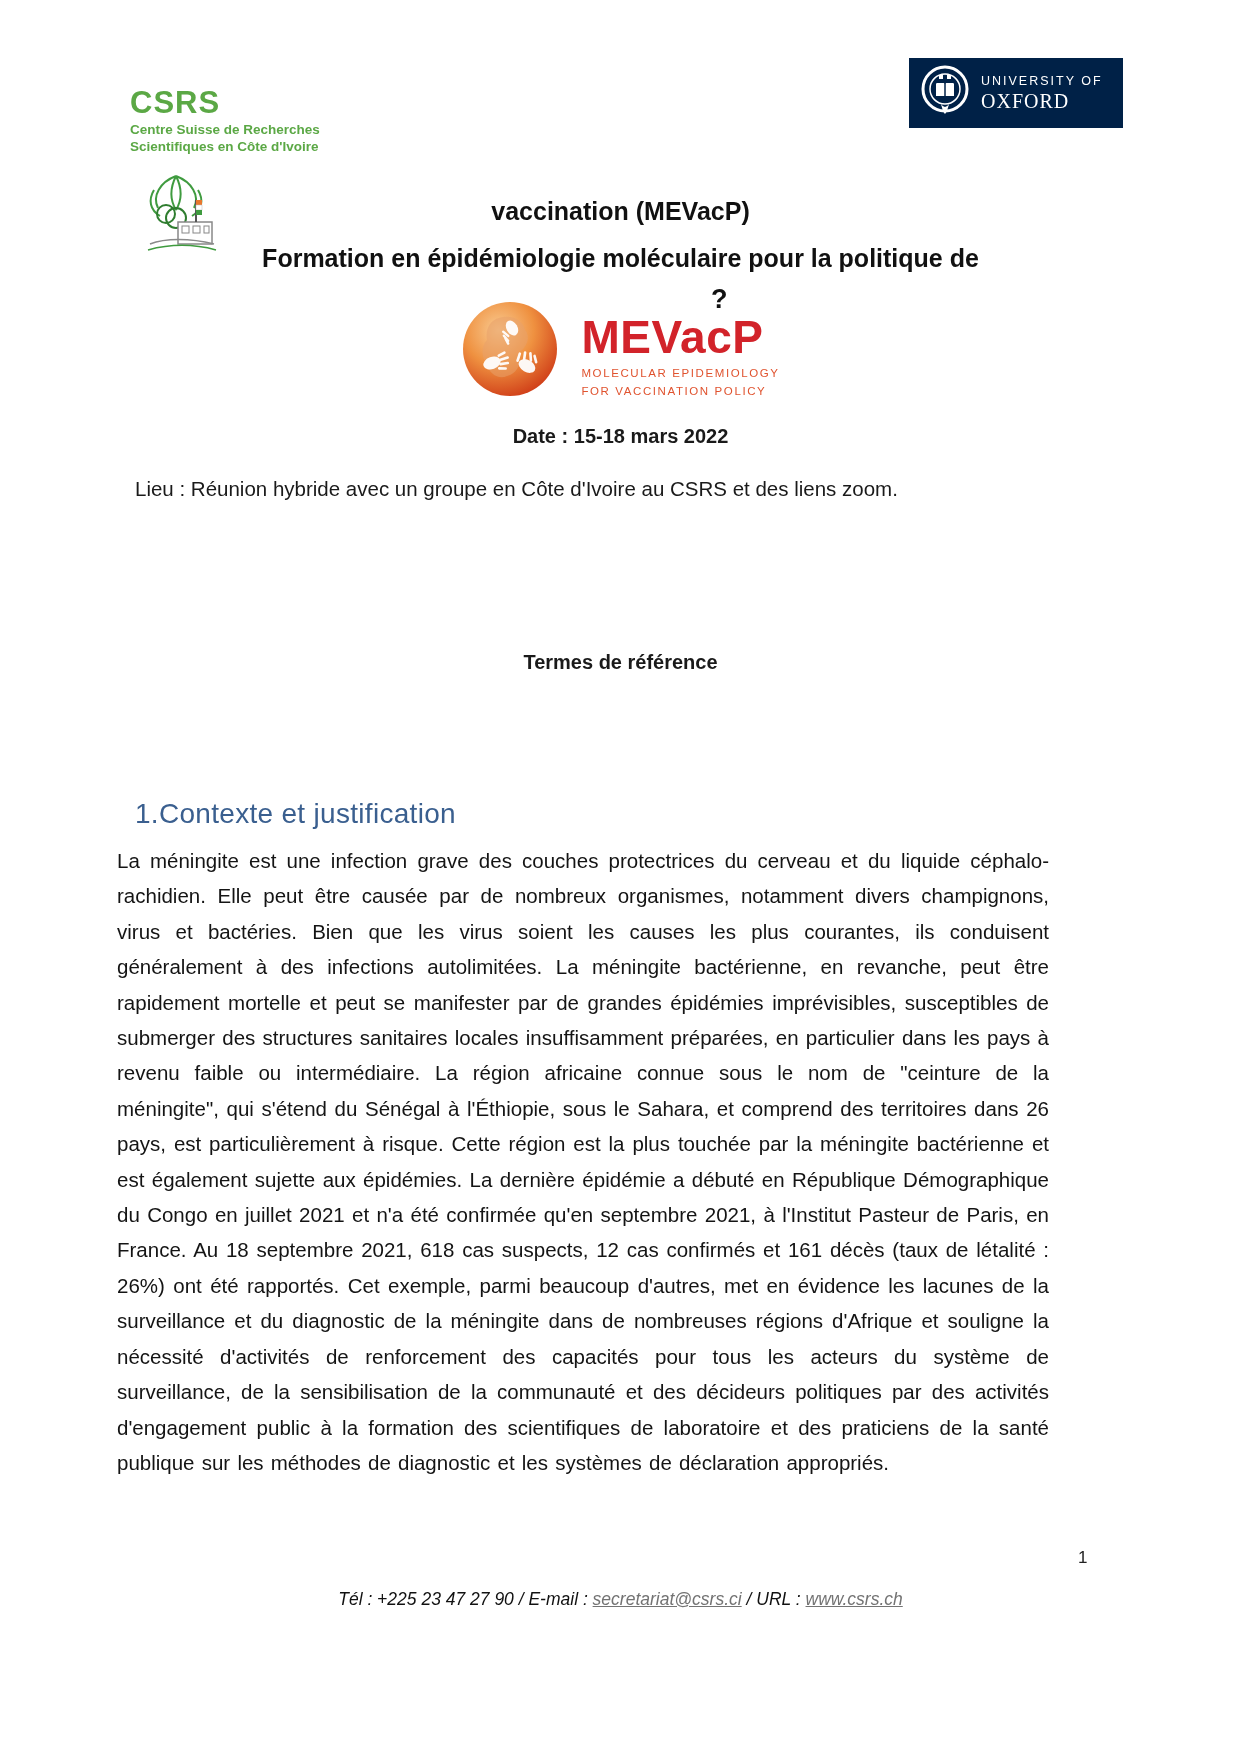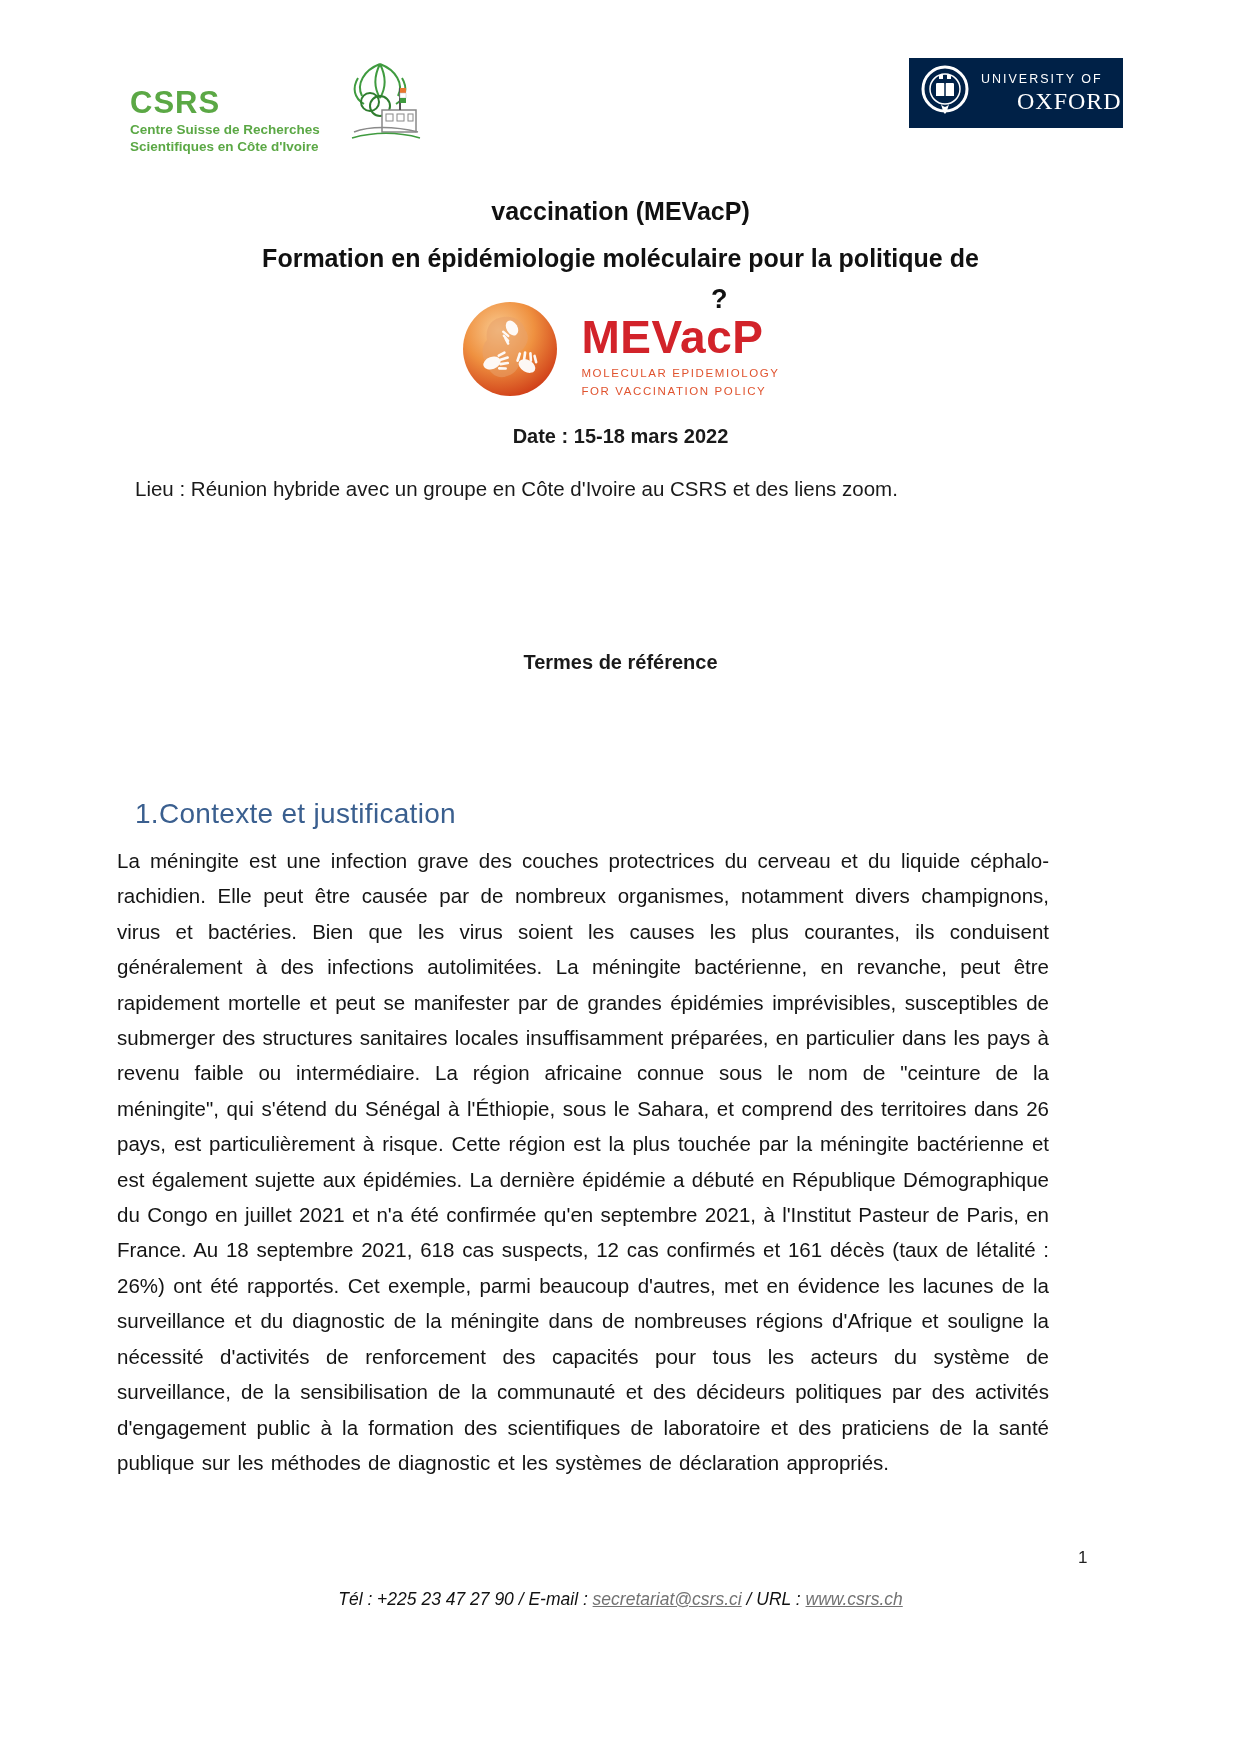--- a/index.html
+++ b/index.html
@@ -10,33 +10,33 @@
     background:#ffffff;
     font-family:"Liberation Sans", sans-serif;
     color:#1a1a1a;
     overflow:hidden;
   }
   
   .logo-row{
     position:absolute;top:58px;left:130px;right:118px;
     display:flex;justify-content:space-between;align-items:flex-start;
   }
-  .csrs-block{display:flex;align-items:flex-start;gap:14px;}
+  .csrs-block{display:flex;align-items:flex-start;gap:14px;flex-direction:column;}
   .csrs-text{margin-top:28px;line-height:1.1;}
   .csrs-acronym{font-size:31px;font-weight:bold;color:#5BA845;letter-spacing:1px;}
   .csrs-sub{font-size:13.5px;font-weight:bold;color:#5BA845;line-height:1.25;margin-top:2px;}
   .oxford{
     background:#002147;color:#fff;
     width:214px;height:70px;
     display:flex;align-items:center;gap:10px;
     padding:0 10px;box-sizing:border-box;
   }
   .oxford-text{line-height:1;}
   .oxford-line1{font-size:12.5px;letter-spacing:2px;font-family:"Liberation Sans",sans-serif;}
-  .oxford-line2{font-size:24px;font-family:"Liberation Serif",serif;letter-spacing:1px;margin-top:3px;margin-left:36px;}
+  .oxford-line2{font-size:20px;font-family:"Liberation Serif",serif;letter-spacing:1px;margin-top:3px;}
   
   .doc-title{
     position:absolute;top:188px;left:0;right:0;
     text-align:center;font-weight:bold;font-size:25px;line-height:47px;color:#111;
   }
   
   .mevacp-row{
     position:absolute;top:300px;left:0;right:0;
     display:flex;justify-content:center;align-items:center;gap:22px;
   }

